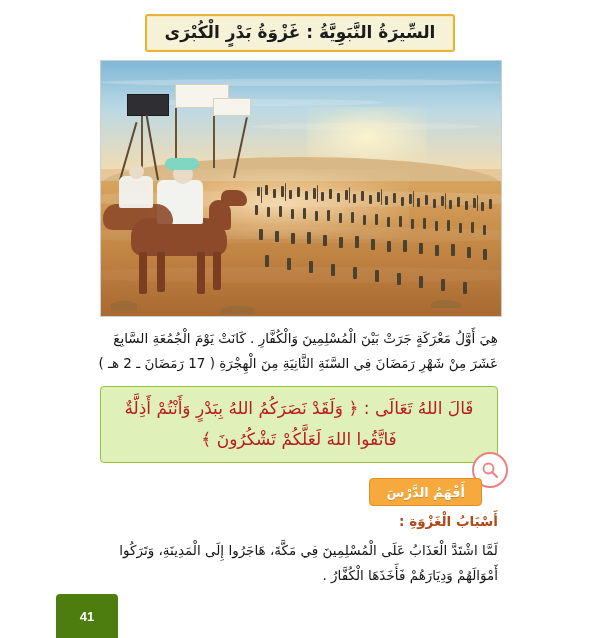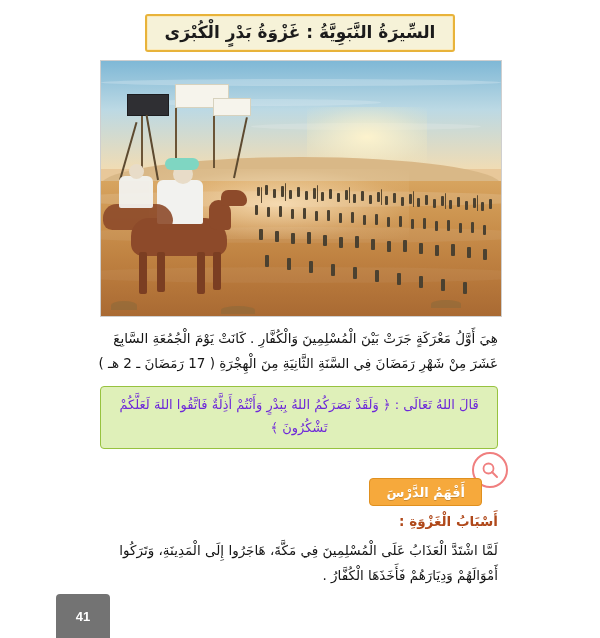--- a/index.html
+++ b/index.html
@@ -193,22 +193,22 @@
     width: 398px;
     background: #dff0b9;
     border: 1.5px solid #97c23f;
     border-radius: 4px;
     padding: 6px 10px 8px 10px;
     direction: rtl;
     text-align: center;
     box-sizing: border-box;
   }
   .ayah-line {
-    font-size: 13px;
-    color: #6d28d9;
+    font-size: 17px;
+    color: #b91c1c;
     line-height: 1.8;
     direction: rtl;
   }
   .ayah-ref {
     font-size: 10px;
     color: #222;
     direction: rtl;
   }
 
   
@@ -256,23 +256,23 @@
     top: 538px;
     right: 102px;
     width: 400px;
   }
 
   
   .page-tab {
     position: absolute;
     left: 56px;
     bottom: 0;
-    width: 54px;
+    width: 62px;
     height: 44px;
-    background: #737373;
+    background: #4d7c0f;
     border-radius: 4px 4px 0 0;
     display: flex;
     align-items: center;
     justify-content: center;
   }
   .page-tab span {
     color: #ffffff;
     font-size: 13px;
     font-weight: bold;
     font-family: "Liberation Sans", sans-serif;

